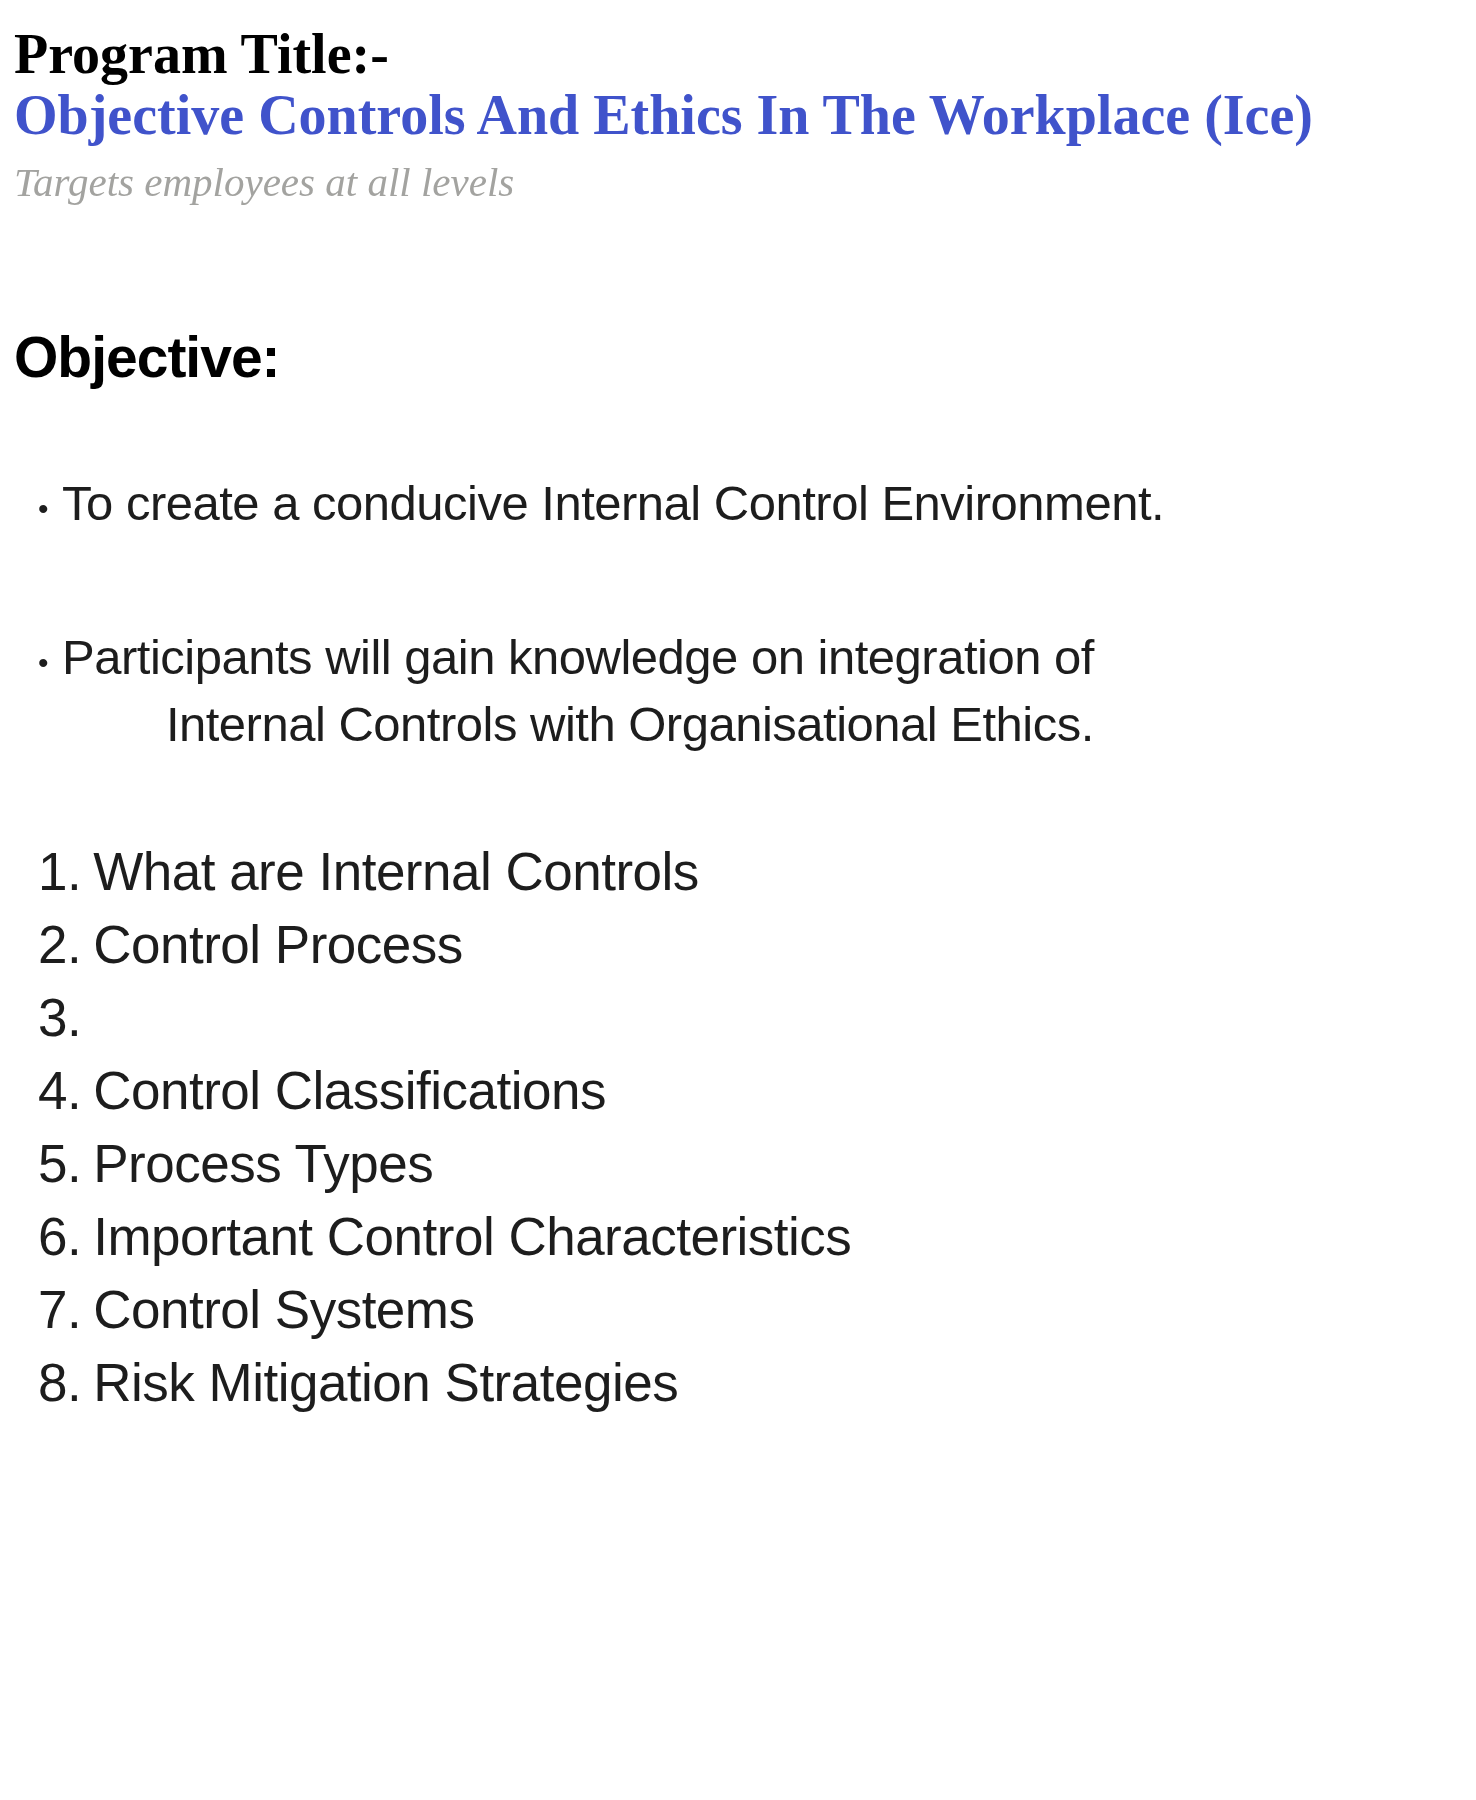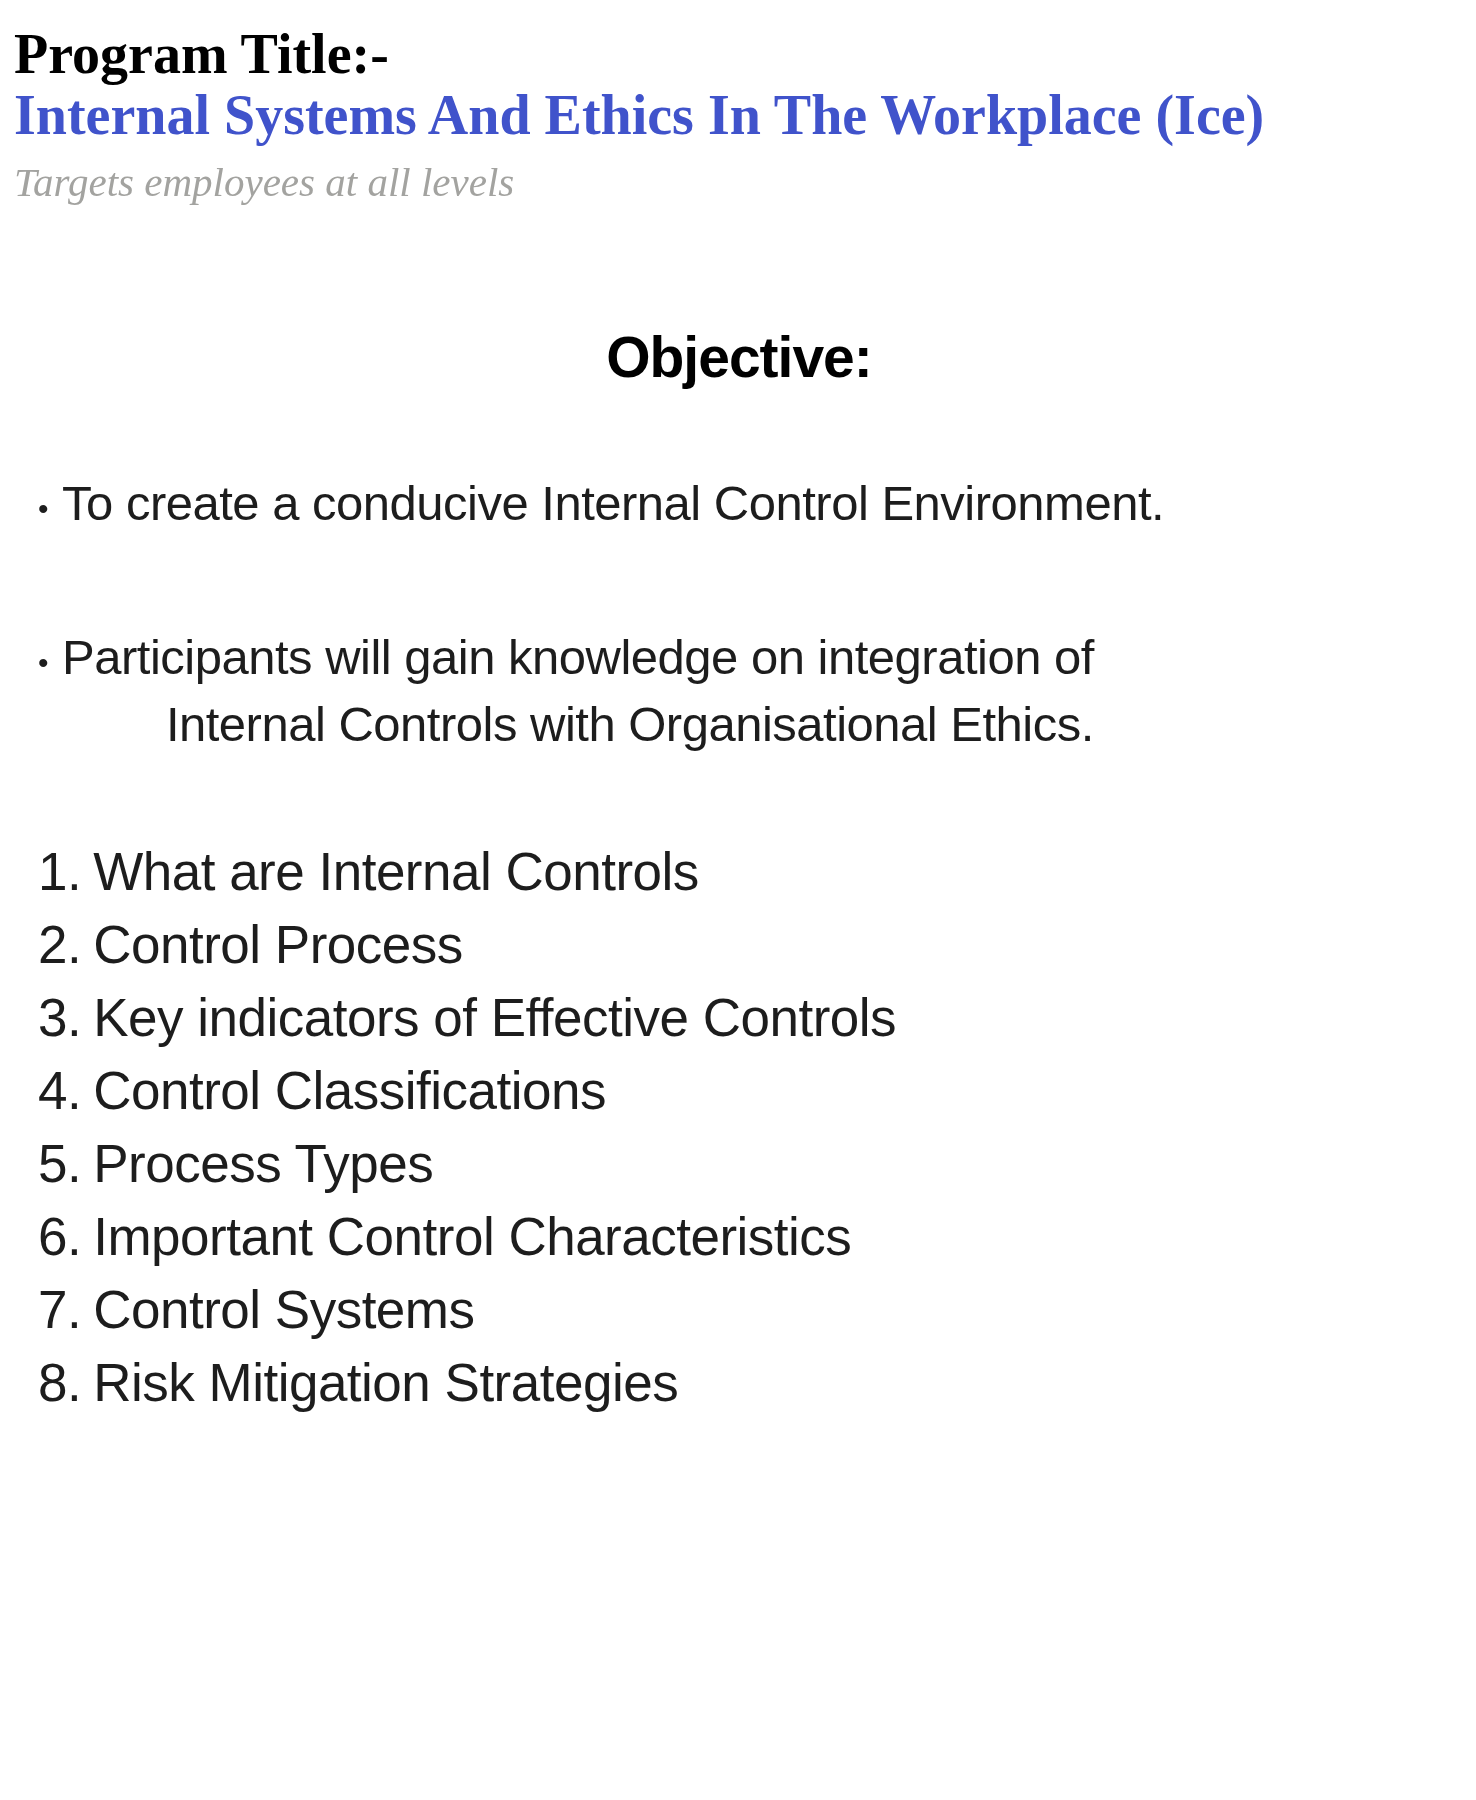--- a/index.html
+++ b/index.html
@@ -48,21 +48,20 @@
     white-space: nowrap;
   }
 
   
   .section-heading {
     font-family: "Liberation Sans", sans-serif;
     font-weight: bold;
     font-size: 57px;
     letter-spacing: -1px;
     color: var(--heading-black);
-    text-align: center;
   }
   .objective-heading { margin-top: 118px; }
   .topics-heading   { margin-top: 92px; }
 
   
   .bullet-list { margin-top: 80px; }
   .bullet-item {
     display: flex;
     align-items: flex-start;
     padding-left: 24px;
@@ -99,21 +98,21 @@
   }
   .topic-text { white-space: nowrap; }
 </style>
 </head>
 <body>
 
 <div class="page">
 
   <div class="title-block">
     <div class="title-label">Program Title:-</div>
-    <div class="title-value">Internal Systems And Ethics In The Workplace (Ice)</div>
+    <div class="title-value">Objective Controls And Ethics In The Workplace (Ice)</div>
   </div>
 
   <div class="subtitle">Targets employees at all levels</div>
 
   <div class="section-heading objective-heading">Objective:</div>
 
   <div class="bullet-list">
     <div class="bullet-item">
       <span class="bullet-glyph">•</span>
       <span class="bullet-text">To create a conducive Internal Control Environment.</span>
@@ -130,21 +129,20 @@
     <div class="topic-row">
       <span class="topic-num">1.</span>
       <span class="topic-text">What are Internal Controls</span>
     </div>
     <div class="topic-row">
       <span class="topic-num">2.</span>
       <span class="topic-text">Control Process</span>
     </div>
     <div class="topic-row">
       <span class="topic-num">3.</span>
-      <span class="topic-text">Key indicators of Effective Controls</span>
     </div>
     <div class="topic-row">
       <span class="topic-num">4.</span>
       <span class="topic-text">Control Classifications</span>
     </div>
     <div class="topic-row">
       <span class="topic-num">5.</span>
       <span class="topic-text">Process Types</span>
     </div>
     <div class="topic-row">

